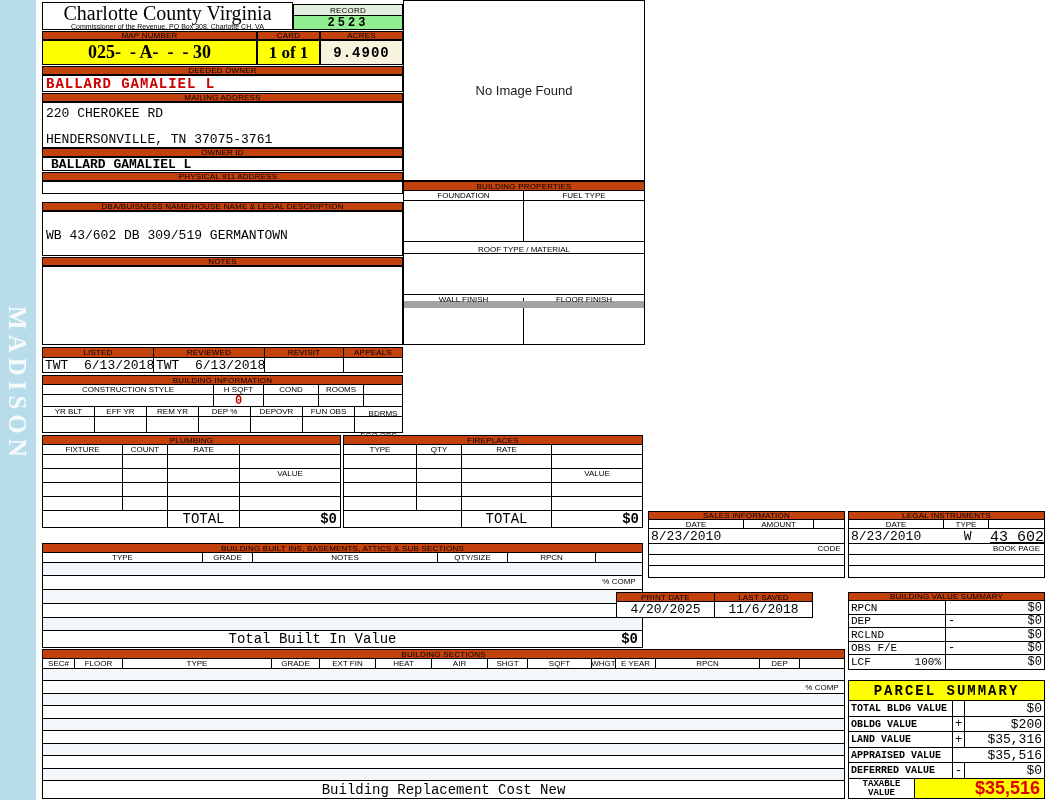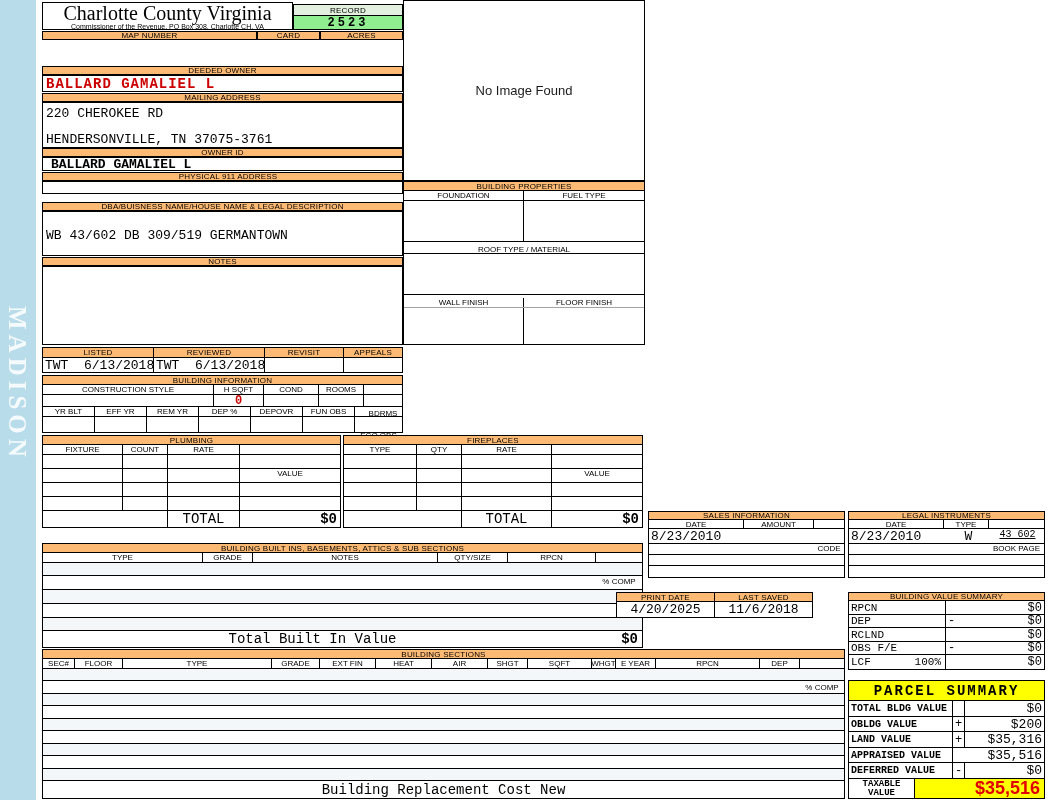--- a/index.html
+++ b/index.html
@@ -1,20 +1,20 @@
 <!DOCTYPE html>
 <html><head>
 <meta charset="utf-8">
 <style>
   html,body{margin:0;padding:0;background:#fff;}
   .page{position:relative;width:1050px;height:800px;background:#ffffff;overflow:hidden;
         font-family:"Liberation Sans",sans-serif;color:#000;}
   .abs{position:absolute;box-sizing:border-box;}
   .row{display:flex;box-sizing:border-box;}
-  .sbar{background:#fdba74;border:1px solid #000;font-size:8px;letter-spacing:.2px;
+  .sbar{background:#c2410c;border:1px solid #000;font-size:8px;letter-spacing:.2px;
         display:flex;align-items:center;justify-content:center;box-sizing:border-box;}
   .hcell{background:#fff;border-right:1px solid #000;font-size:8px;
         display:flex;align-items:center;justify-content:center;box-sizing:border-box;}
   .hcell.last{border-right:none;margin-top:28px;}
   .tbl{border:1px solid #000;box-sizing:border-box;background:#fff;}
   .trow{display:flex;border-bottom:1px solid #000;box-sizing:border-box;}
   .trow.noline{border-bottom:none;}
   .tc{border-right:1px solid #000;box-sizing:border-box;display:flex;align-items:center;}
   .tc.last{border-right:none;}
   .mono{font-family:"Liberation Mono","DejaVu Sans Mono",monospace;white-space:pre;}
@@ -54,20 +54,25 @@
     <div class="sbar" style="height:12px;background:#e3f0e0;">RECORD</div>
     <div class="recval">2523</div>
   </div>
 
   <div class="abs row" style="left:42px;top:31px;width:361px;height:9px;">
     <div class="sbar" style="width:215px;">MAP NUMBER</div>
     <div class="sbar" style="width:63px;">CARD</div>
     <div class="sbar" style="width:83px;flex:1;">ACRES</div>
   </div>
 
+  <div class="abs row" style="left:42px;top:40px;width:361px;height:25px;">
+    <div class="cellv yellow serifbold mono" style="width:215px;font-family:'Liberation Serif',serif;font-size:18px;">025-  - A-  -  - 30</div>
+    <div class="cellv yellow serifbold" style="width:63px;font-size:17px;">1 of 1</div>
+    <div class="cellv cream mono" style="width:83px;flex:1;font-size:14px;font-weight:bold;letter-spacing:1px;">9.4900</div>
+  </div>
 
   <div class="abs sbar" style="left:42px;top:66px;width:361px;height:9px;">DEEDED OWNER</div>
   <div class="abs vbox mono" style="left:42px;top:75px;width:361px;height:17px;font-size:14px;font-weight:bold;color:#cc0000;letter-spacing:1px;display:flex;align-items:center;padding-left:3px;">BALLARD GAMALIEL L</div>
 
   <div class="abs sbar" style="left:42px;top:93px;width:361px;height:9px;">MAILING ADDRESS</div>
   <div class="abs vbox" style="left:42px;top:102px;width:361px;height:46px;">
     <div class="mono" style="position:absolute;left:3px;top:3px;font-size:13px;">220 CHEROKEE RD</div>
     <div class="mono" style="position:absolute;left:3px;top:29px;font-size:13px;">HENDERSONVILLE, TN 37075-3761</div>
   </div>
 
@@ -147,21 +152,21 @@
       <div class="bp-label" style="width:50%;">FUEL TYPE</div>
     </div>
     <div class="row" style="height:41px;border-bottom:1px solid #000;">
       <div style="width:50%;border-right:1px solid #000;box-sizing:border-box;"></div>
       <div style="width:50%;"></div>
     </div>
     <div style="height:3px;"></div>
     <div class="bp-label" style="height:9px;border-bottom:1px solid #000;">ROOF TYPE / MATERIAL</div>
     <div style="height:41px;border-bottom:1px solid #000;box-sizing:border-box;"></div>
     <div style="height:3px;"></div>
-    <div class="row" style="height:10px;border-bottom:1px solid #a3a3a3;">
+    <div class="row" style="height:10px;border-bottom:7px solid #a3a3a3;">
       <div class="bp-label" style="width:50%;border-right:1px solid #000;">WALL FINISH</div>
       <div class="bp-label" style="width:50%;">FLOOR FINISH</div>
     </div>
     <div class="row" style="height:36px;">
       <div style="width:50%;border-right:1px solid #000;box-sizing:border-box;"></div>
       <div style="width:50%;"></div>
     </div>
   </div>
 
   <div class="abs tbl" style="left:42px;top:435px;width:299px;">
@@ -313,21 +318,21 @@
   <div class="abs tbl" style="left:848px;top:511px;width:197px;">
     <div class="sbar" style="height:8px;border:none;border-bottom:1px solid #000;">LEGAL INSTRUMENTS</div>
     <div class="trow" style="height:9px;">
       <div class="tc hcell" style="width:95px;">DATE</div>
       <div class="tc hcell" style="width:45px;">TYPE</div>
       <div class="tc hcell last" style="flex:1;">BOOK PAGE</div>
     </div>
     <div class="trow" style="height:15px;">
       <div class="mono" style="width:95px;font-size:13px;padding-left:2px;">8/23/2010</div>
       <div class="mono" style="width:45px;font-size:13px;text-align:center;">W</div>
-      <div class="mono" style="flex:1;font-size:10px;text-align:center;text-decoration:underline;">43 602</div>
+      <div class="mono" style="flex:1;font-size:15px;text-align:left;text-decoration:underline;">43 602</div>
     </div>
     <div class="trow" style="height:11px;"></div>
     <div class="trow" style="height:11px;"></div>
     <div class="trow noline" style="height:11px;"></div>
   </div>
 
   <div class="abs tbl" style="left:616px;top:592px;width:197px;">
     <div class="trow" style="height:9px;">
       <div class="tc sbar" style="width:98px;border:none;border-right:1px solid #000;">PRINT DATE</div>
       <div class="tc sbar last" style="flex:1;border:none;">LAST SAVED</div>

